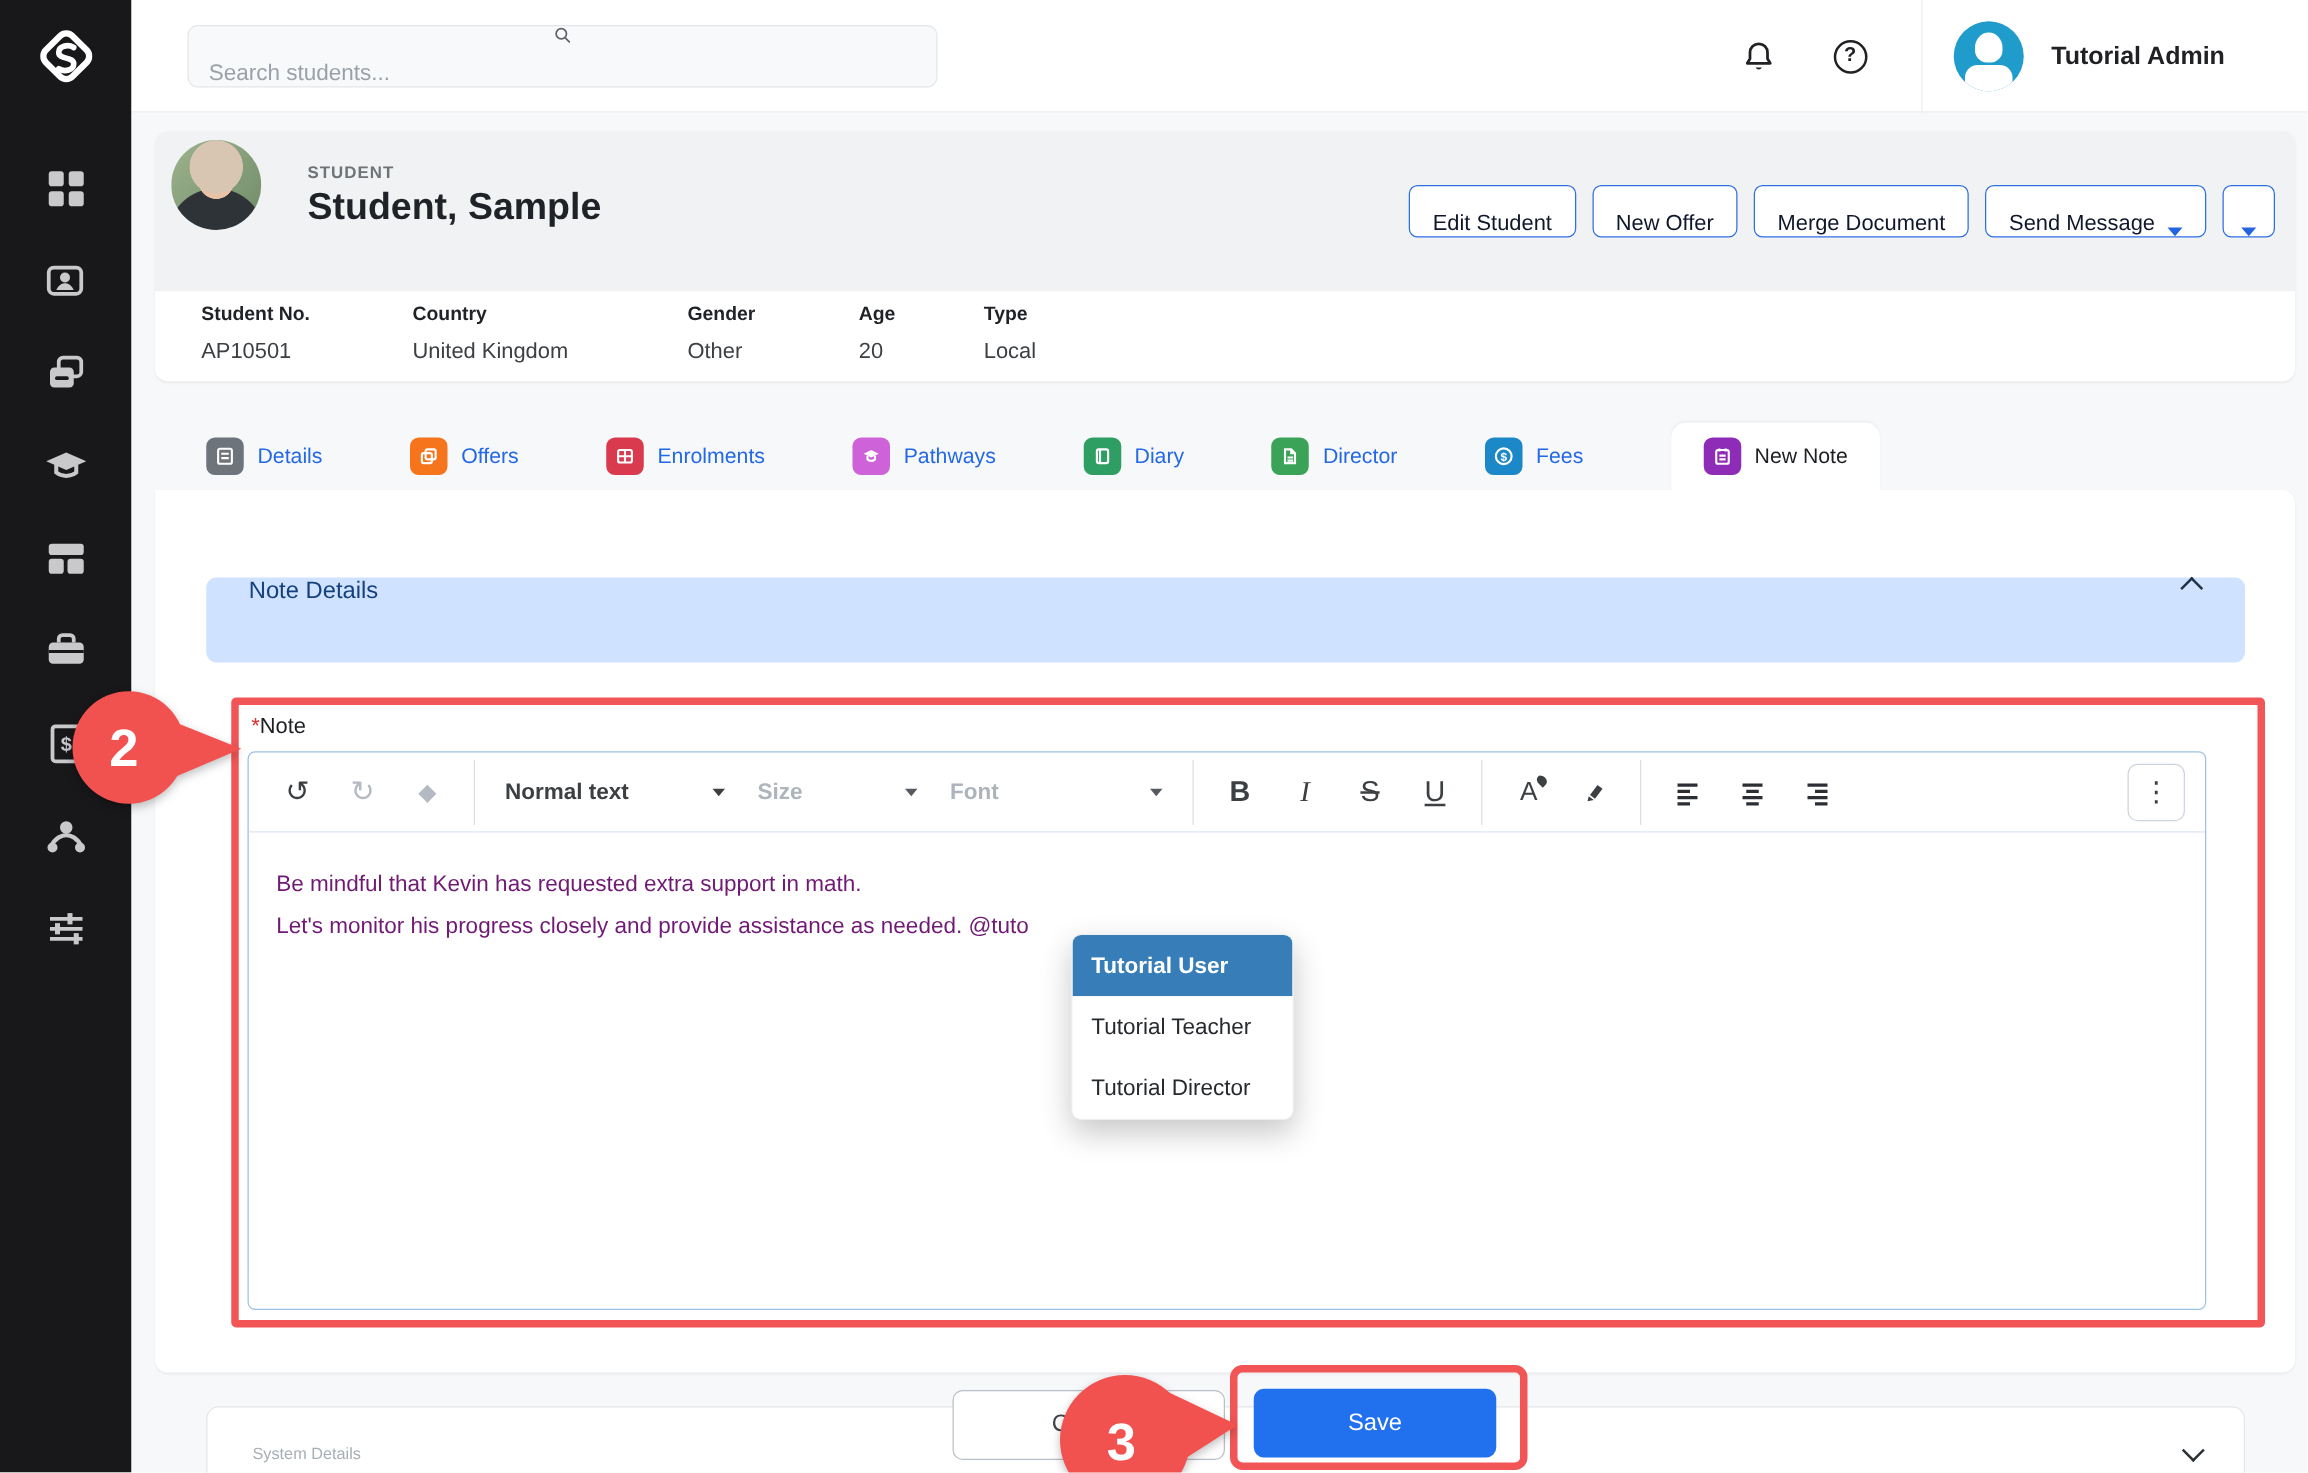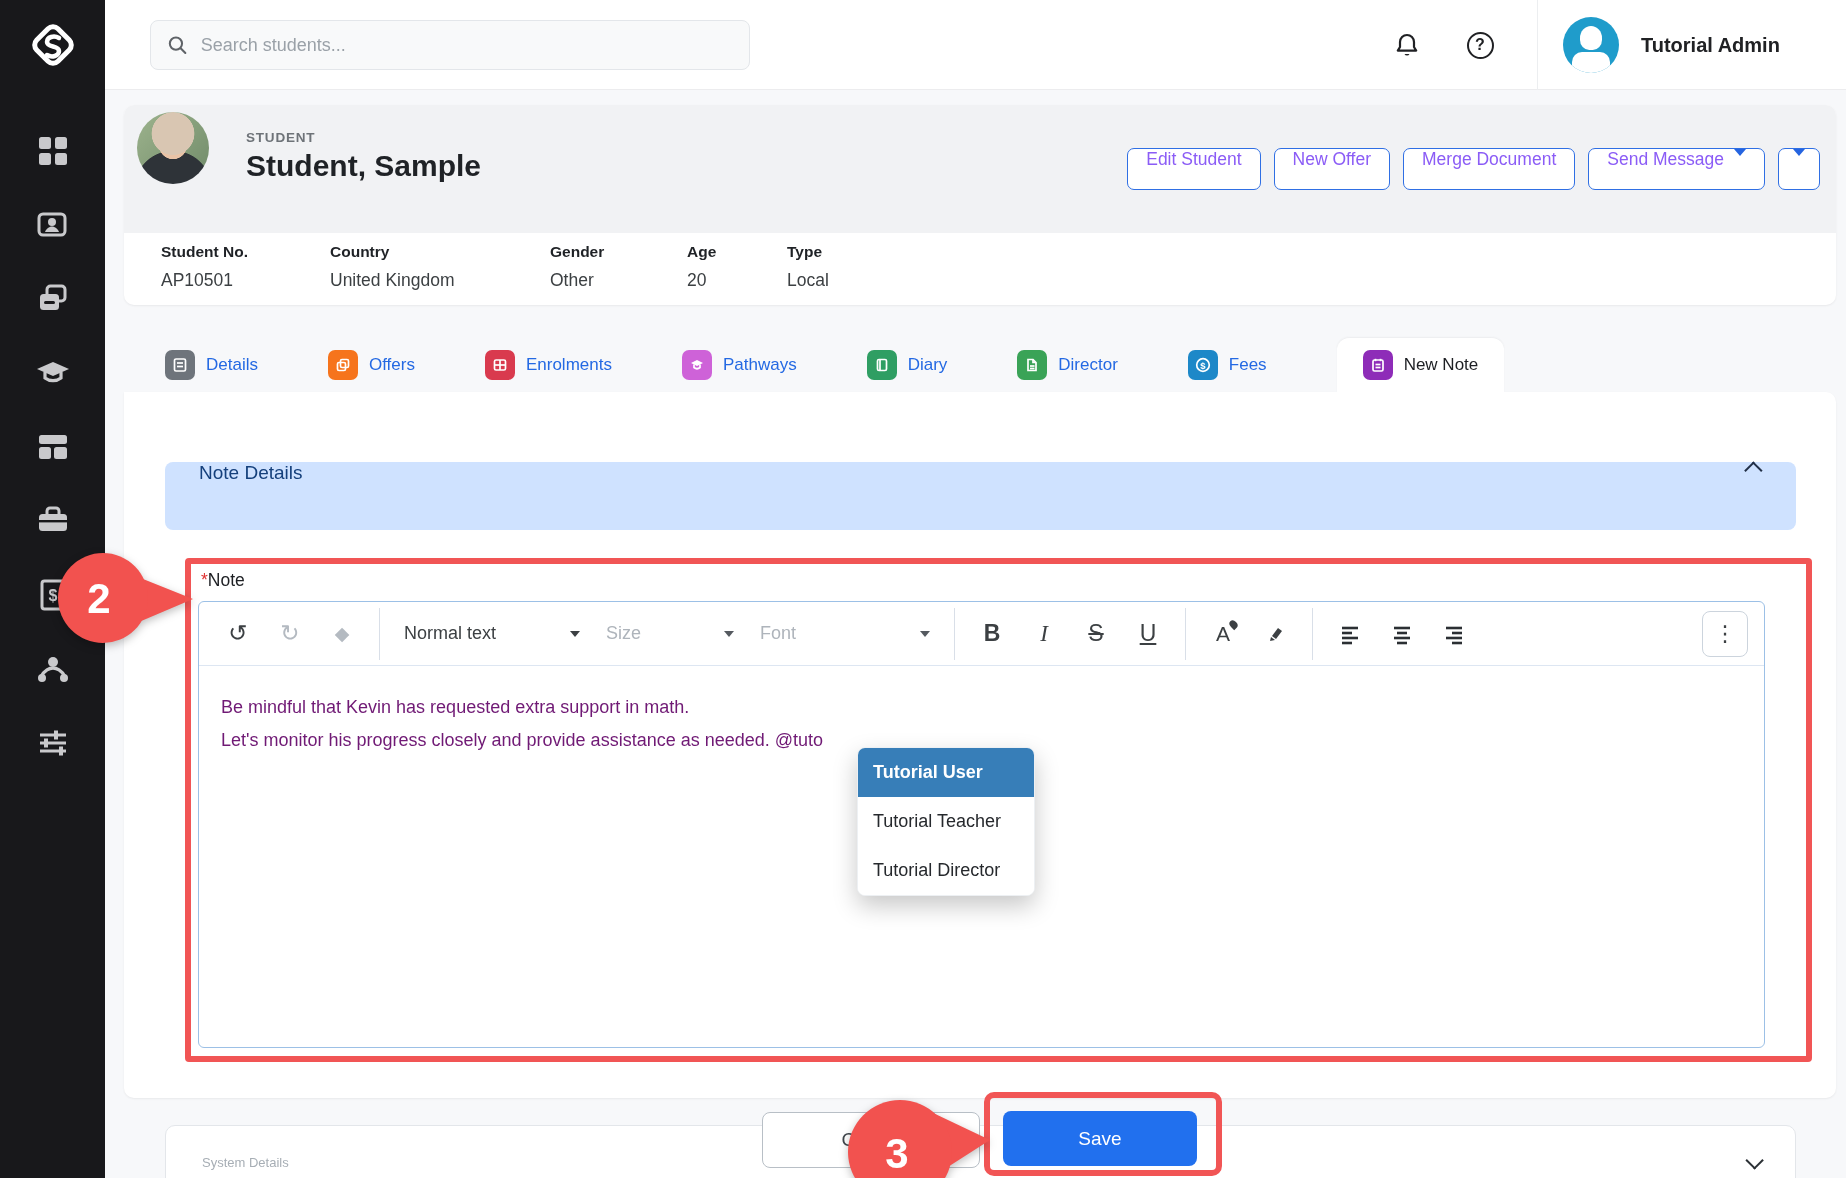--- a/index.html
+++ b/index.html
@@ -8,21 +8,21 @@
 
   
   .sidebar { position:absolute; left:0; top:0; width:105px; height:1178px; background:#18181b; z-index:2; }
   .logo-block { height:90px; display:flex; align-items:center; justify-content:center; }
   .nav-col { display:flex; flex-direction:column; align-items:center; padding-top:24px; }
   .nav-item { width:105px; height:74px; display:flex; align-items:center; justify-content:center; cursor:pointer; }
   .nav-item svg { opacity:.92; }
 
   
   .topbar { position:absolute; left:105px; top:0; width:1741px; height:90px; background:#fff; border-bottom:1px solid #ececee; z-index:1; }
-  .search-box { position:absolute; left:45px; top:20px; width:600px; height:50px; background:#f8f9fa; border:1px solid #e3e6ea; border-radius:8px; display:flex; align-items:center; padding:0 16px; gap:13px; }
+  .search-box { position:absolute; left:45px; top:20px; width:600px; height:50px; background:#f8f9fa; border:1px solid #e3e6ea; border-radius:8px; display:flex; align-items:center; padding:0 16px; gap:13px;flex-direction:column; }
   .search-box input { border:none; outline:none; background:transparent; font-size:18px; color:#3c4043; width:100%; font-family:"Liberation Sans",sans-serif; }
   .search-box input::placeholder { color:#9aa1a8; }
   .top-icon { position:absolute; top:28px; width:34px; height:34px; display:flex; align-items:center; justify-content:center; cursor:pointer; }
   .bell { left:1285px; }
   .help { left:1358px; }
   .help-circle { width:27px; height:27px; border:2.2px solid #202124; border-radius:50%; display:flex; align-items:center; justify-content:center; font-size:16px; font-weight:bold; color:#202124; }
   .top-divider { position:absolute; left:1432px; top:0; width:1px; height:90px; background:#eceef0; }
   .user-chip { position:absolute; left:1458px; top:0; height:90px; display:flex; align-items:center; gap:22px; cursor:pointer; }
   .user-avatar { width:56px; height:56px; border-radius:50%; background:#1f9ccb; position:relative; overflow:hidden; }
   .user-avatar::before { content:""; position:absolute; left:17px; top:9px; width:22px; height:24px; background:#fff; border-radius:50% 50% 42% 42%; }
@@ -35,21 +35,21 @@
   .photo { position:absolute; left:13px; top:7px; width:72px; height:72px; border-radius:50%;
     background:
       radial-gradient(circle at 50% 30%, #d9c6b2 0 34%, transparent 35%),
       radial-gradient(circle at 50% 46%, #e9c3a6 0 26%, transparent 27%),
       radial-gradient(circle at 50% 108%, #2e3338 0 45%, transparent 46%),
       linear-gradient(135deg,#9db38d,#6f8a68);
   }
   .student-kicker { position:absolute; left:122px; top:25px; font-size:13.5px; letter-spacing:.8px; color:#6e7378; font-weight:600; }
   .student-name { position:absolute; left:122px; top:44px; font-size:30px; font-weight:bold; color:#1f2226; }
   .actions { position:absolute; right:16px; top:43px; display:flex; gap:13px; }
-  .btn-outline { height:42px; padding:0 18px; background:#fff; border:1px solid #2f6fe4; border-radius:7px; color:#8b5cf6; font-size:17.5px; display:flex; align-items:flex-start; gap:10px; cursor:pointer; white-space:nowrap; }
+  .btn-outline { height:42px; padding:0 18px; background:#fff; border:1px solid #2f6fe4; border-radius:7px; color:#0f172a; font-size:17.5px; display:flex; align-items:flex-end; gap:10px; cursor:pointer; white-space:nowrap; }
   .caret-down { width:0; height:0; border-left:6px solid transparent; border-right:6px solid transparent; border-top:7px solid #2564e0; }
   .btn-caret-only { width:42px; justify-content:center; padding:0; }
   .info-row { position:absolute; left:0; top:128px; width:100%; height:72px; }
   .info-field { position:absolute; top:10px; }
   .info-label { font-size:15.5px; font-weight:bold; color:#1f2226; }
   .info-value { margin-top:9px; font-size:17.5px; color:#3c4043; }
   .f0{left:37px;} .f1{left:206px;} .f2{left:426px;} .f3{left:563px;} .f4{left:663px;}
 
   
   .tabs { position:absolute; left:165px; top:338px; height:54px; display:flex; align-items:center; gap:70px; z-index:1; }
@@ -72,21 +72,21 @@
   .note-field-label { position:absolute; left:201px; top:570px; font-size:17.5px; z-index:4; }
   .req { color:#e03131; }
   .lbl-dark { color:#1d1f23; }
 
   
   .editor { position:absolute; left:198px; top:601px; width:1567px; height:447px; background:#fff; border:1.5px solid #9cc0e6; border-radius:6px; z-index:2; }
   .ed-toolbar { height:64px; border-bottom:1px solid #dde6f2; display:flex; align-items:center; padding:0 16px; gap:6px; }
   .tb-btn { min-width:46px; height:46px; display:flex; align-items:center; justify-content:center; font-size:23px; color:#3c4043; cursor:pointer; border-radius:6px; }
   .tb-muted { color:#b4bac1; }
   .tb-div { width:1px; height:52px; background:#d9dfe8; margin:0 8px; }
-  .tb-select { display:flex; align-items:center; justify-content:space-between; padding:0 10px; height:46px; cursor:pointer; }
+  .tb-select { display:flex; align-items:center; justify-content:space-between; padding:0 10px; height:46px; cursor:pointer;font-weight:bold; }
   .tb-select .txt { font-size:18px; color:#3c4043; }
   .tb-select .muted { color:#aeb4bb; }
   .tb-select .caret-down { border-top-color:#3c4043; border-left-width:5px; border-right-width:5px; border-top-width:6px; }
   .tb-select .muted-caret { border-top-color:#555a60; }
   .w-norm{width:196px;} .w-size{width:148px;} .w-font{width:190px;}
   .b{font-weight:bold;} .i{font-style:italic; font-family:"Liberation Serif",serif;} .s{text-decoration:line-through;} .u{text-decoration:underline;}
   .fontcolor { position:relative; font-size:21px; }
   .fontcolor .drop { position:absolute; right:9px; top:9px; width:7px; height:9px; background:#3c4043; border-radius:50% 50% 50% 0; transform:rotate(-45deg); }
   .kebab { margin-left:auto; border:1px solid #ccd4dd; border-radius:8px; width:46px; font-size:22px; color:#3c4043; }
   .ed-content { padding:25px 22px; font-size:18px; line-height:33px; color:#701a75; }

